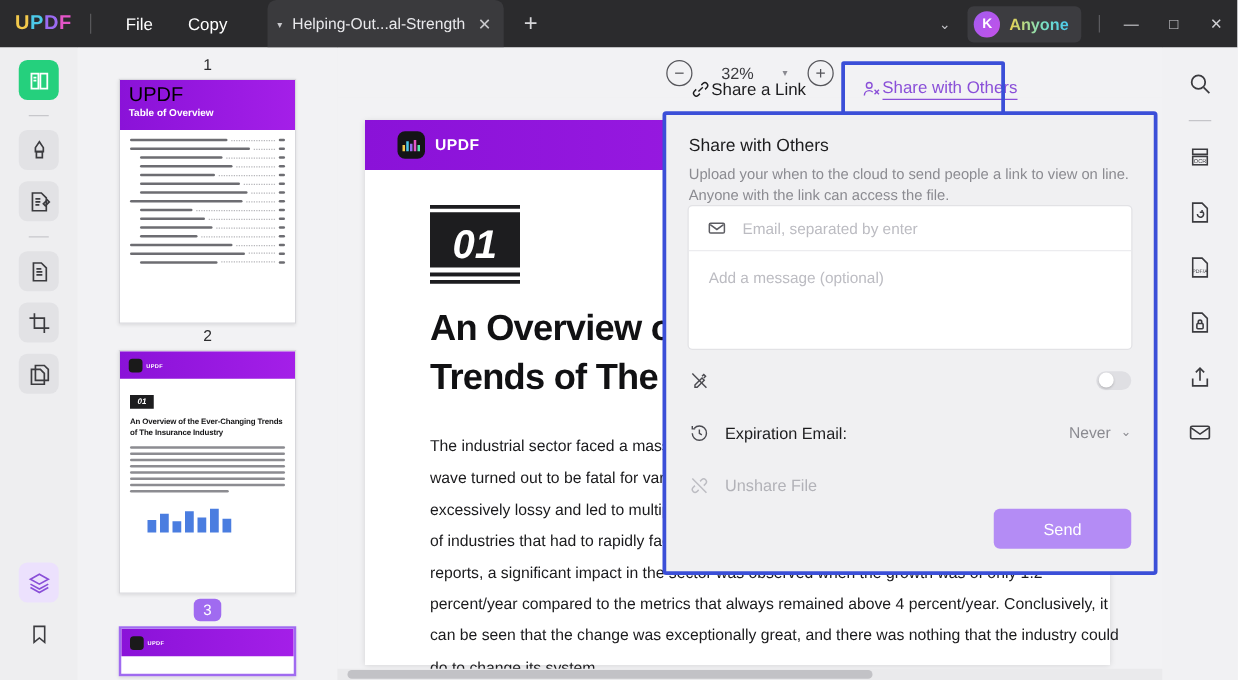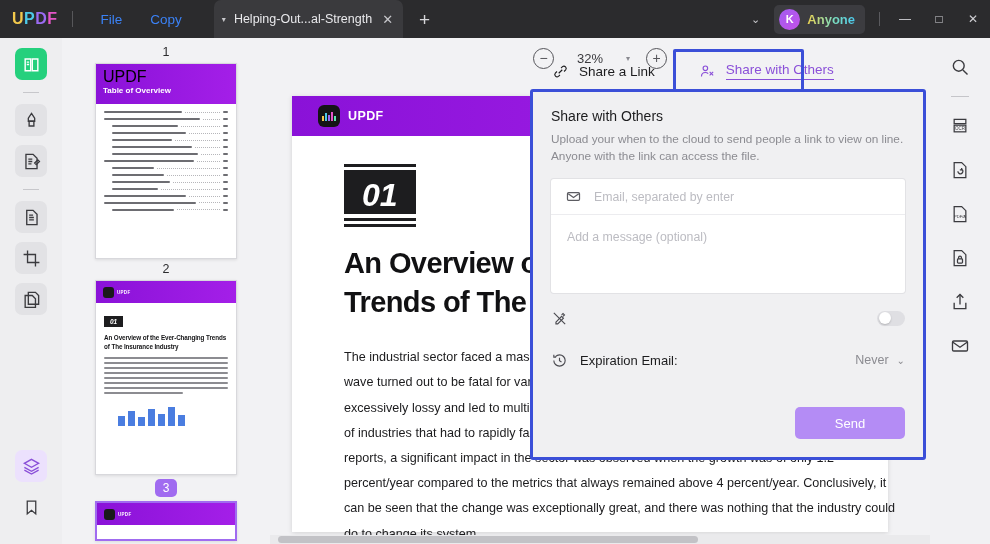--- a/index.html
+++ b/index.html
@@ -19,21 +19,21 @@
   .logo {
     margin-left: 12px; font-size: 16px; font-weight: bold;
     letter-spacing: .5px;
   }
   .logo span:nth-child(1){ color:#f2c94c; }
   .logo span:nth-child(2){ color:#4cc9e8; }
   .logo span:nth-child(3){ color:#9b6bf2; }
   .logo span:nth-child(4){ color:#e455c8; }
   .tb-sep { width:1px; height:16px; background:#57575a; margin:0 14px; }
   .menu-item {
-    color:#3b82f6; font-size:13.5px; padding:6px 14px; cursor:default;
+    color:#ffffff; font-size:13.5px; padding:6px 14px; cursor:default;
   }
   .doctab {
     display:flex; align-items:center; height:38px;
     background:#3a3a3d; border-top-left-radius:7px; border-top-right-radius:7px;
     padding:0 10px 0 8px; margin-left:18px; max-width:200px;
   }
   .doctab .caret { color:#c7c7cb; font-size:8px; margin-right:8px; }
   .doctab .tabname {
     color:#e9e9ec; font-size:12.5px; white-space:nowrap;
     overflow:hidden; text-overflow:ellipsis; max-width:140px;
@@ -195,38 +195,38 @@
     width:34px; height:34px; margin-bottom:10px;
     display:flex; align-items:center; justify-content:center;
   }
   .rr-div { width:18px; height:1px; background:#c5c5c9; margin:2px 0 12px; }
 
   
   .tabrow {
     position:absolute; top:53px; left:544px; width:386px; height:36px;
     display:flex; align-items:center; gap:12px;
   }
-  .tabitem { display:flex; align-items:center; gap:10px; padding:4px 8px;text-align:right; }
+  .tabitem { display:flex; align-items:center; padding:4px 8px;text-align:right; }
   .tabitem .tablabel { font-size:13.5px; color:#1c1c1e; }
   .tabitem.active .tablabel {
     color:#8a4fd8; border-bottom:1.6px solid #8a4fd8; padding-bottom:2px;
   }
   .tab-annot {
     position:absolute; top:49px; left:673px; width:131px; height:44px;
     border:3px solid #3b4fd8; border-radius:2px; pointer-events:none;
   }
   .dialog {
     position:absolute; top:89px; left:530px; width:396px; height:371px;
     background:#f0f0f2; border:3px solid #3b4fd8; border-radius:3px;
     padding:16px 18px 0;
   }
   .dlg-title { font-size:14px; color:#1c1c1e; margin-bottom:7px; }
   .dlg-sub { font-size:11.8px; color:#8b8b91; line-height:1.45; }
   .fieldbox {
-    margin-top:14px; background:#fff; border-radius:3px;
+    background:#fff; border-radius:3px;
     box-shadow:0 0 0 1px #e2e2e5;
   }
   .emailrow {
     display:flex; align-items:center; gap:12px;
     height:36px; padding:0 14px; border-bottom:1px solid #ececef;
   }
   .ph { font-size:12.3px; color:#bcbcc2; }
   .msgarea { height:78px; padding:12px 16px; }
   .optrow {
     display:flex; align-items:center; gap:12px; height:34px; margin-top:8px;
@@ -626,17 +626,27 @@
             <path d="M12 8v4.3l2.8 1.7"></path>
         </svg>
       </span>
       <span class="lbl">Expiration Email:</span>
       <span class="right">
         <span class="selval">Never</span>
         <span class="selval" style="font-size:10px">⌄</span>
       </span>
     </div>
 
+    <div class="optrow dim">
+      <span>
+        <svg width="17" height="17" viewBox="0 0 24 24" fill="none" stroke="#bcbcc2" stroke-width="1.6">
+          <path d="M12.8 7.2l2-2a3.2 3.2 0 014.5 4.5l-2.3 2.3"></path>
+          <path d="M11.2 16.8l-2 2a3.2 3.2 0 01-4.5-4.5l2.3-2.3"></path>
+          <path d="M4 4l16 16"></path>
+        </svg>
+      </span>
+      <span class="lbl">Unshare File</span>
+    </div>
 
     <div class="sendbtn">Send</div>
   </div>
 
 </div>
 
 </body></html>

